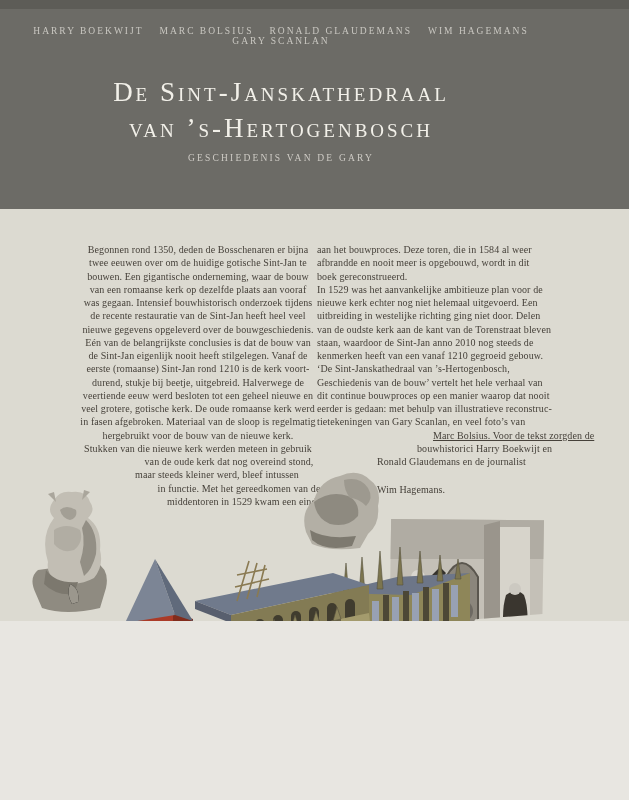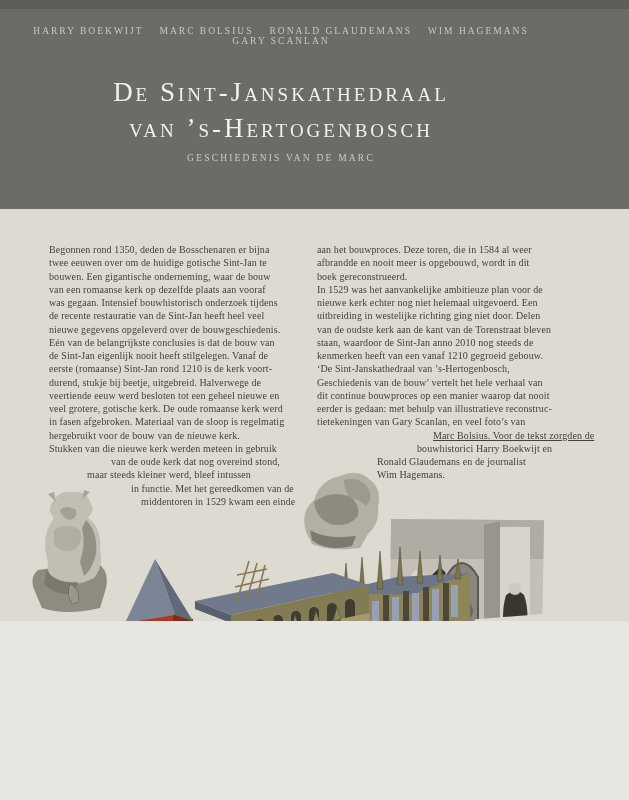--- a/index.html
+++ b/index.html
@@ -18,34 +18,34 @@
   .subtitle{position:absolute;left:0;top:153px;width:562px;text-align:center;color:#cecbc5;
             font-size:9.5px;letter-spacing:2.2px;font-family:"Liberation Serif",serif;}
 
   
   .panel{position:absolute;left:0;top:209px;width:629px;height:525px;background:#dcdad1;}
   .foot{position:absolute;left:0;top:734px;width:629px;height:66px;background:#faf9f6;}
 
   
   .bodycol{position:absolute;top:243px;color:#46413a;font-family:"Liberation Serif",serif;
            font-size:10px;line-height:13.25px;letter-spacing:.1px;}
-  .colL{left:49px;width:258px;}
+  .colL{left:69px;width:258px;text-align:center;}
   .colR{left:317px;width:262px;}
   .line{white-space:nowrap;}
   
   .colL .line:nth-of-type(17){margin-left:62px;}
   .colL .line:nth-of-type(18){margin-left:38px;}
   .colL .line:nth-of-type(19){margin-left:82px;}
   .colL .line:nth-of-type(20){margin-left:92px;}
   .colL .line:nth-of-type(21){}
   
   .colR .line:nth-of-type(15){margin-left:116px;text-decoration:underline;}
   .colR .line:nth-of-type(16){margin-left:100px;}
   .colR .line:nth-of-type(17){margin-left:60px;}
-  .colR .line:nth-of-type(18){margin-left:60px;}
+  .colR .line:nth-of-type(18){margin-left:60px;margin-top:15px;}
 
   
   .ill{position:absolute;}
   #sculpt-left{left:26px;top:466px;width:88px;height:148px;}
   #sculpt-frag{left:300px;top:462px;width:82px;height:90px;}
   #photo{left:388px;top:519px;width:156px;height:132px;
          clip-path:polygon(2% 0,100% 1%,99% 72%,56% 76%,42% 99%,20% 93%,1% 82%);}
   #model{left:45px;top:543px;width:430px;height:258px;}
 
   
@@ -63,21 +63,21 @@
 
   <div class="band">
     <div class="band-topstrip"></div>
     <div class="authors">
       
     <span>HARRY BOEKWIJT</span><span>MARC BOLSIUS</span><span>RONALD GLAUDEMANS</span><span>WIM HAGEMANS</span><span>GARY SCANLAN</span></div>
     <div class="title">
       <div>De Sint-Janskathedraal</div>
       <div>van ’s-Hertogenbosch</div>
     </div>
-    <div class="subtitle">GESCHIEDENIS VAN DE MARC</div>
+    <div class="subtitle">GESCHIEDENIS VAN DE GARY</div>
   </div>
 
   <div class="panel"></div>
   <div class="foot"></div>
 
   <div class="bodycol colL">
 
   <div class="line">Begonnen rond 1350, deden de Bosschenaren er bijna</div>
       <div class="line">twee eeuwen over om de huidige gotische Sint-Jan te</div>
       <div class="line">bouwen. Een gigantische onderneming, waar de bouw</div>

